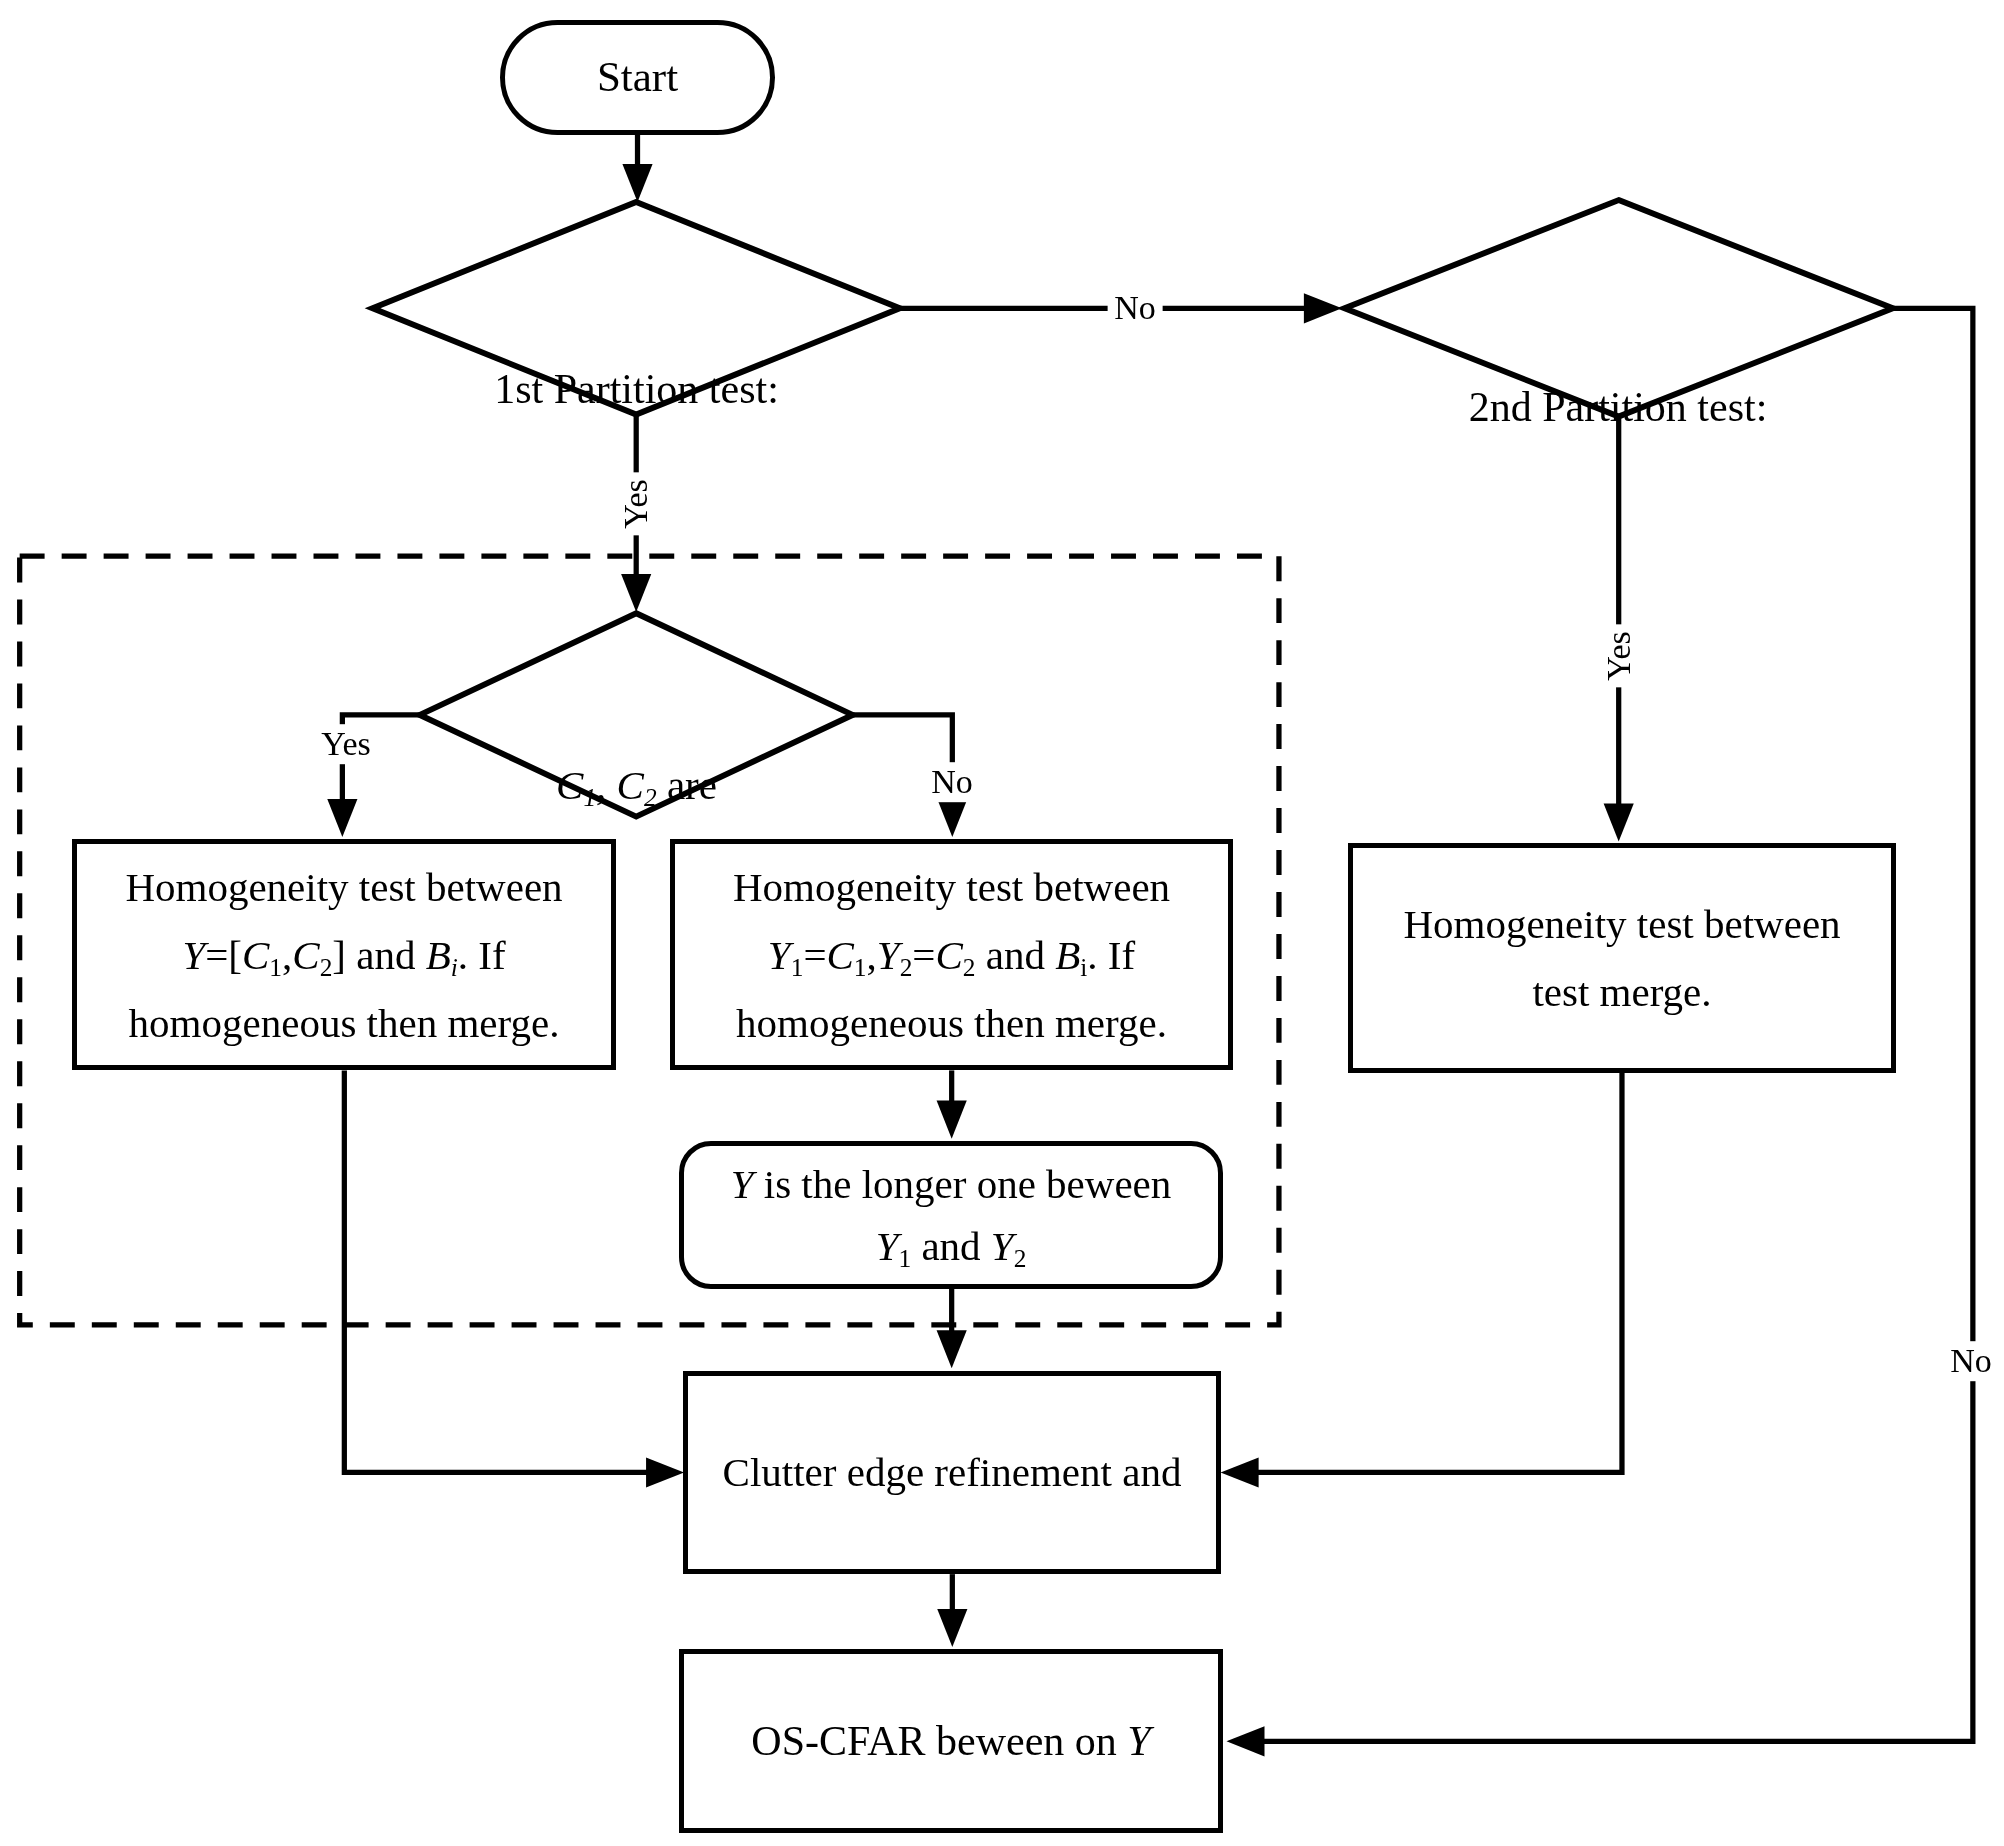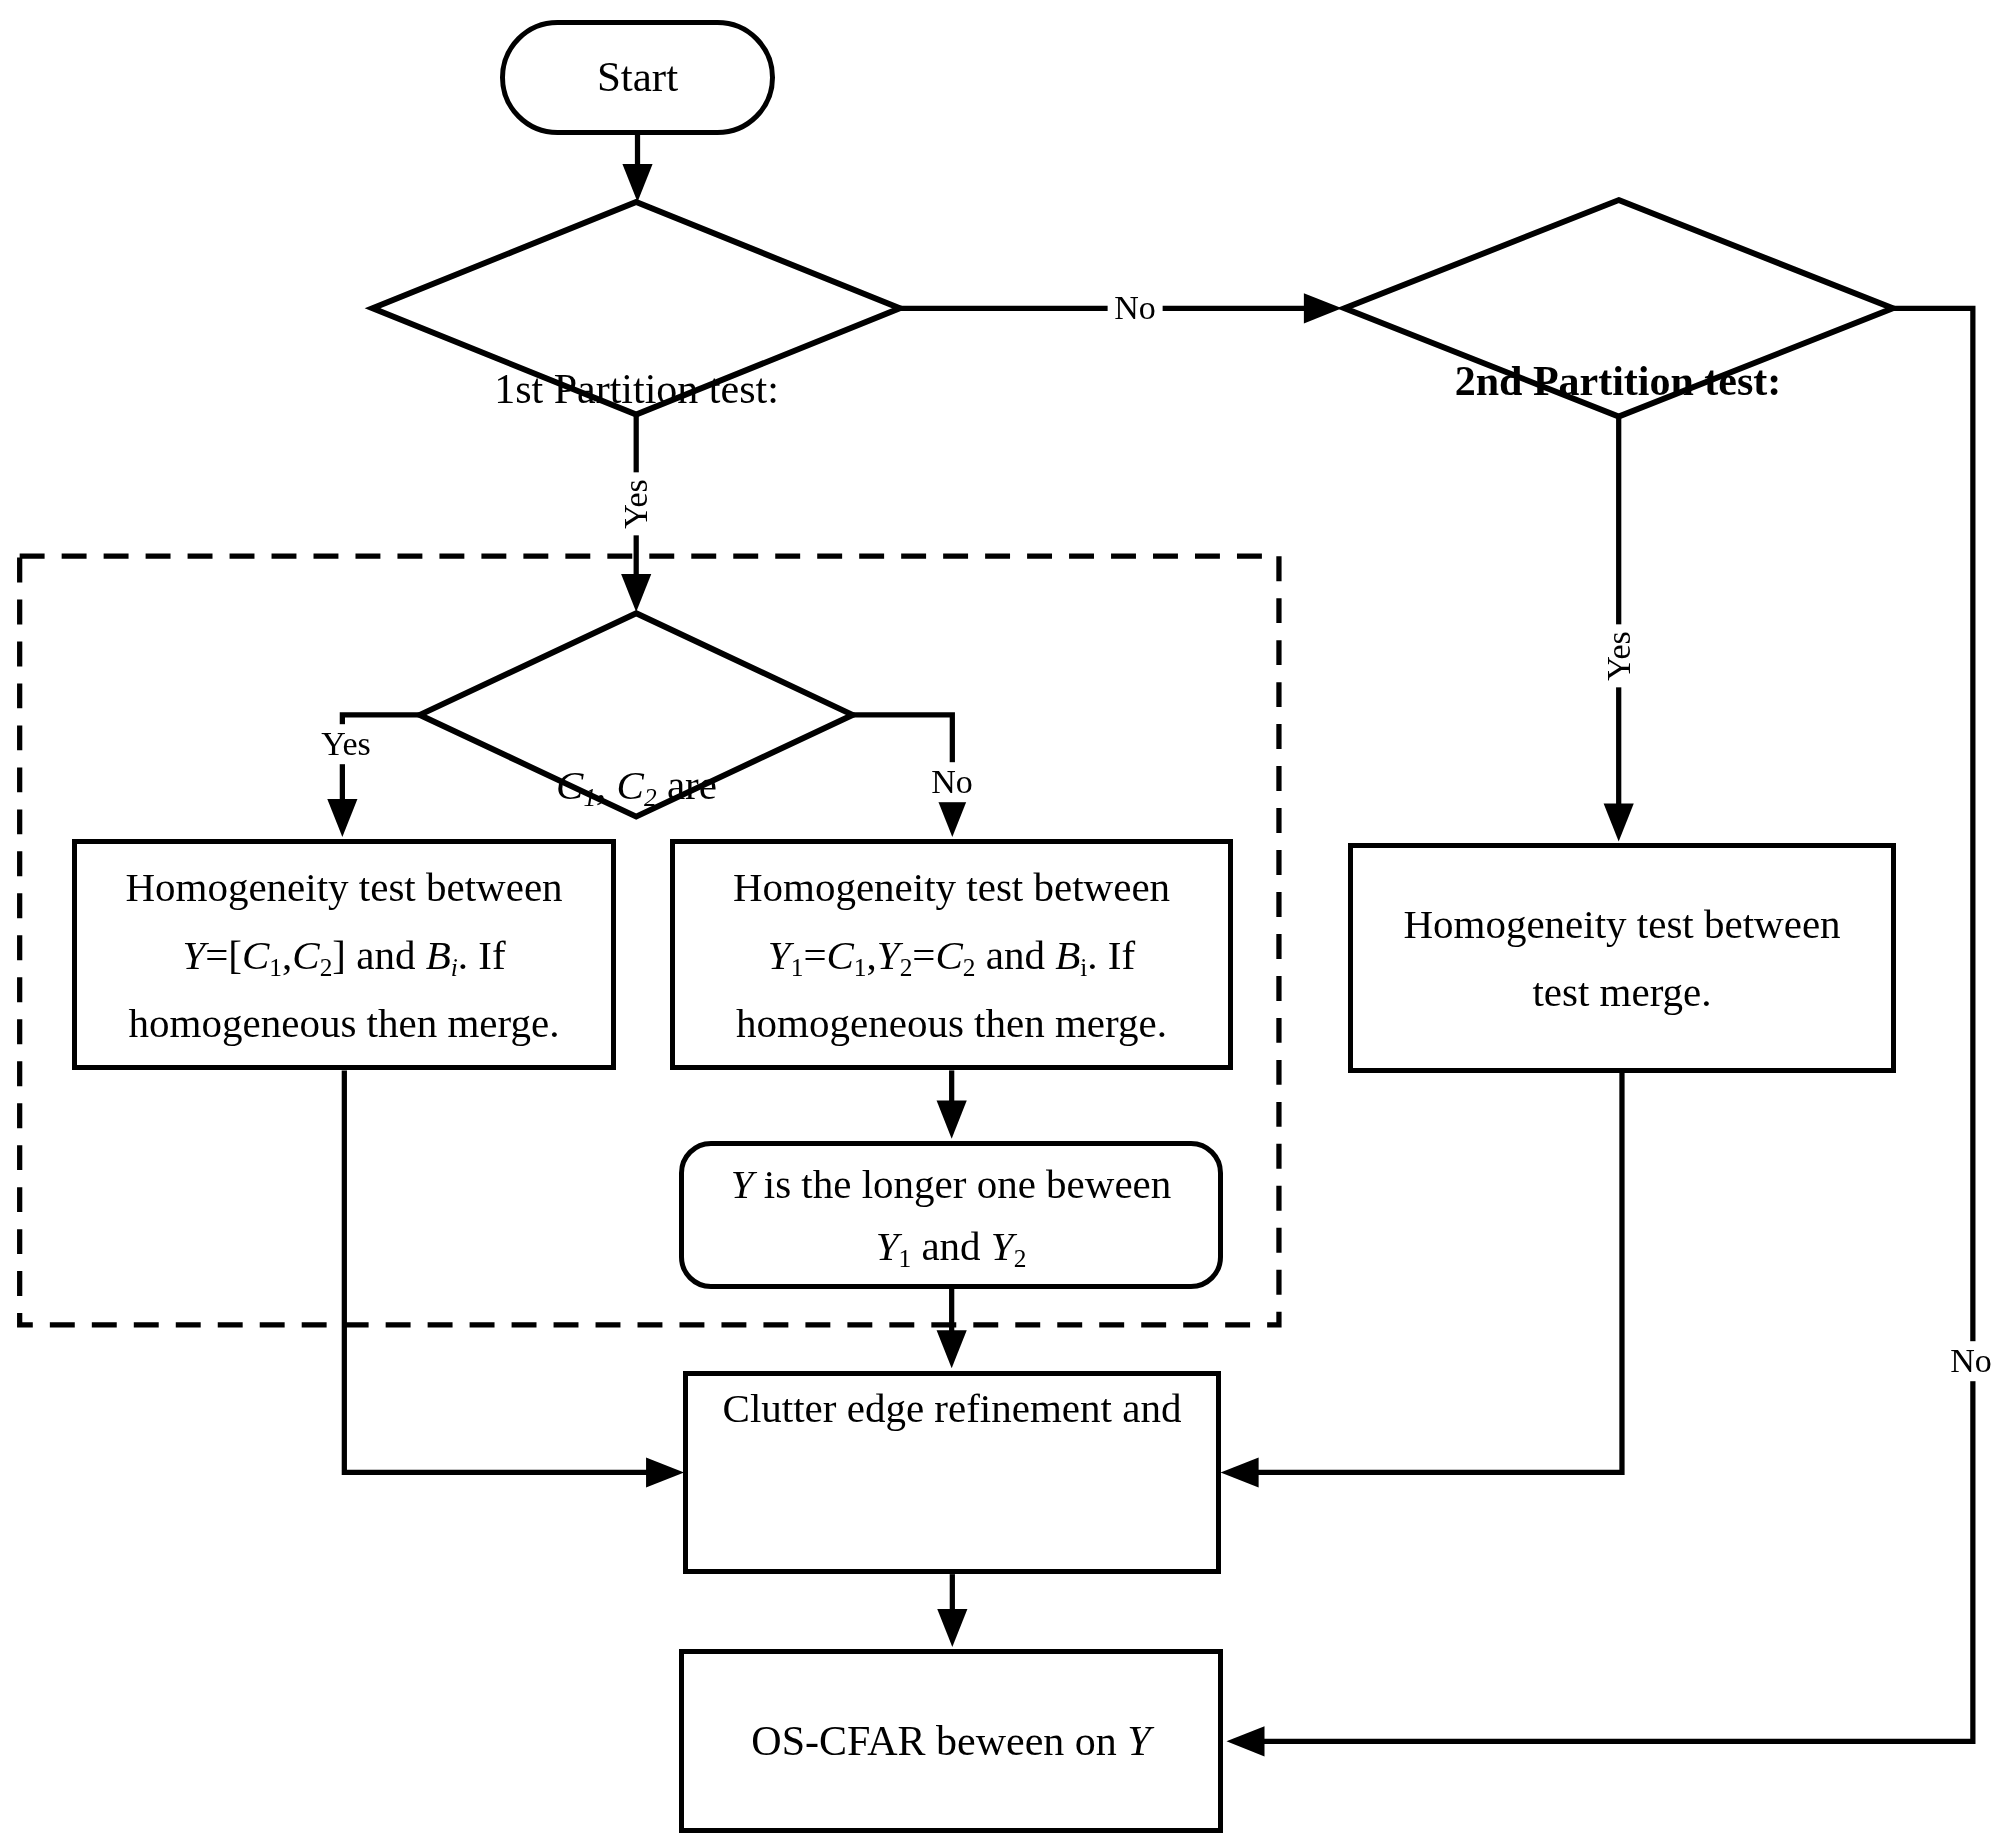--- a/index.html
+++ b/index.html
@@ -87,21 +87,21 @@
     </g>
   </svg>
 
   <div class="node stadium fs66" style="left:500px;top:19.7px;width:275px;height:115px;">
     <div class="line"><span>Start</span></div>
   </div>
 
   <div class="node dlabel fs64" style="left:373px;top:202px;width:527px;height:212px;">
     <div class="line"><span>1st Partition test:</span></div>
   </div>
-  <div class="node dlabel fs64" style="left:1344px;top:190px;width:548px;height:216px;font-weight:bold;">
+  <div class="node dlabel fs64" style="left:1344px;top:216px;width:548px;height:216px;">
     <div class="line"><span>2nd Partition test:</span></div>
   </div>
   <div class="node dlabel fs62t" style="left:420px;top:613px;width:433px;height:203px;">
     <div class="line"><span class="it">C</span><span class="it sb">1</span><span class="it">, </span><span class="it">C</span><span class="it sb">2</span><span> are</span></div>
   </div>
 
   <div class="node rect fs62" style="left:72px;top:839px;width:544px;height:231px;">
     <div class="line"><span>Homogeneity test between</span></div>
     <div class="line"><span class="it">Y</span><span>=[</span><span class="it">C</span><span class="sb">1</span><span>,</span><span class="it">C</span><span class="sb">2</span><span>] and </span><span class="it">B</span><span class="it sb">i</span><span>. If</span></div>
     <div class="line"><span>homogeneous then merge.</span></div>
@@ -116,21 +116,21 @@
   <div class="node rect fs62" style="left:1348px;top:843px;width:548px;height:230px;">
     <div class="line"><span>Homogeneity test between</span></div>
     <div class="line"><span>test merge.</span></div>
   </div>
 
   <div class="node rect fs62t" style="left:679px;top:1141px;width:544px;height:148px;border-radius:32px;">
     <div class="line"><span class="it">Y</span><span> is the longer one beween</span></div>
     <div class="line"><span class="it">Y</span><span class="sb">1</span><span> and </span><span class="it">Y</span><span class="sb">2</span></div>
   </div>
 
-  <div class="node rect fs62c" style="left:683px;top:1371px;width:538px;height:203px;justify-content:space-between;">
+  <div class="node rect fs62c" style="left:683px;top:1371px;width:538px;height:203px;">
     <div class="line"><span>Clutter edge refinement and</span></div>
   </div>
 
   <div class="node rect fs64" style="left:679px;top:1649px;width:544px;height:184px;">
     <div class="line"><span>OS-CFAR beween on </span><span class="it">Y</span></div>
   </div>
 
   <div class="edge-label" style="left:1135px;top:308px;">No</div>
   <div class="edge-label rot" style="left:636px;top:504px;">Yes</div>
   <div class="edge-label" style="left:346px;top:744px;">Yes</div>

